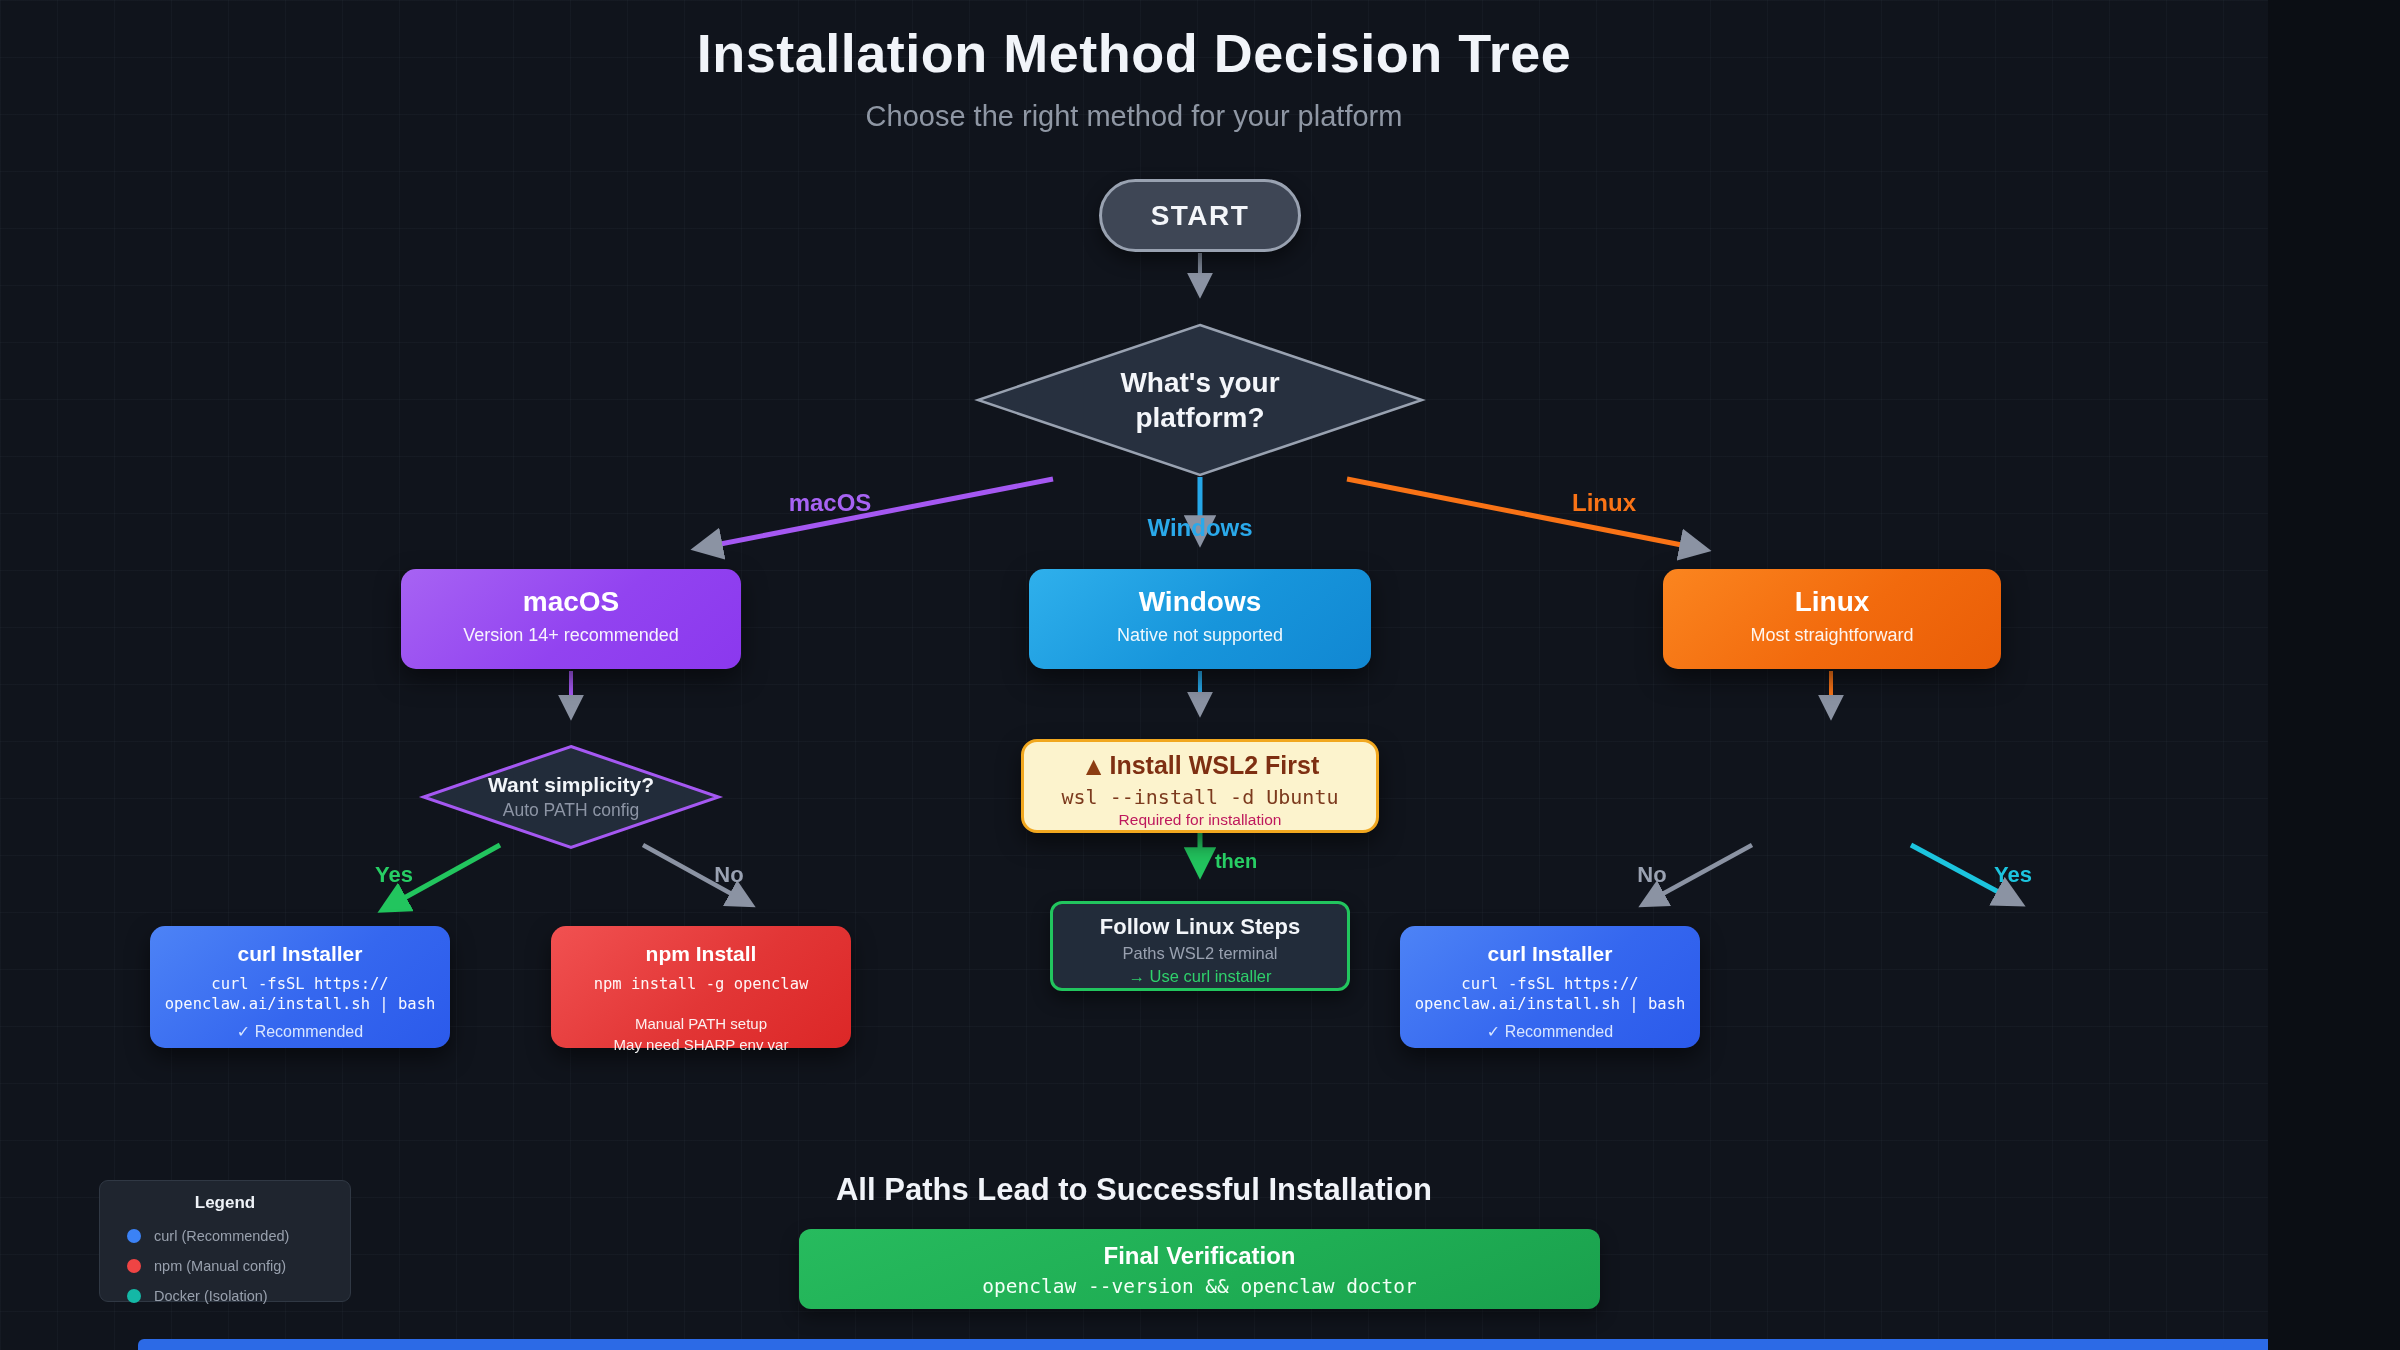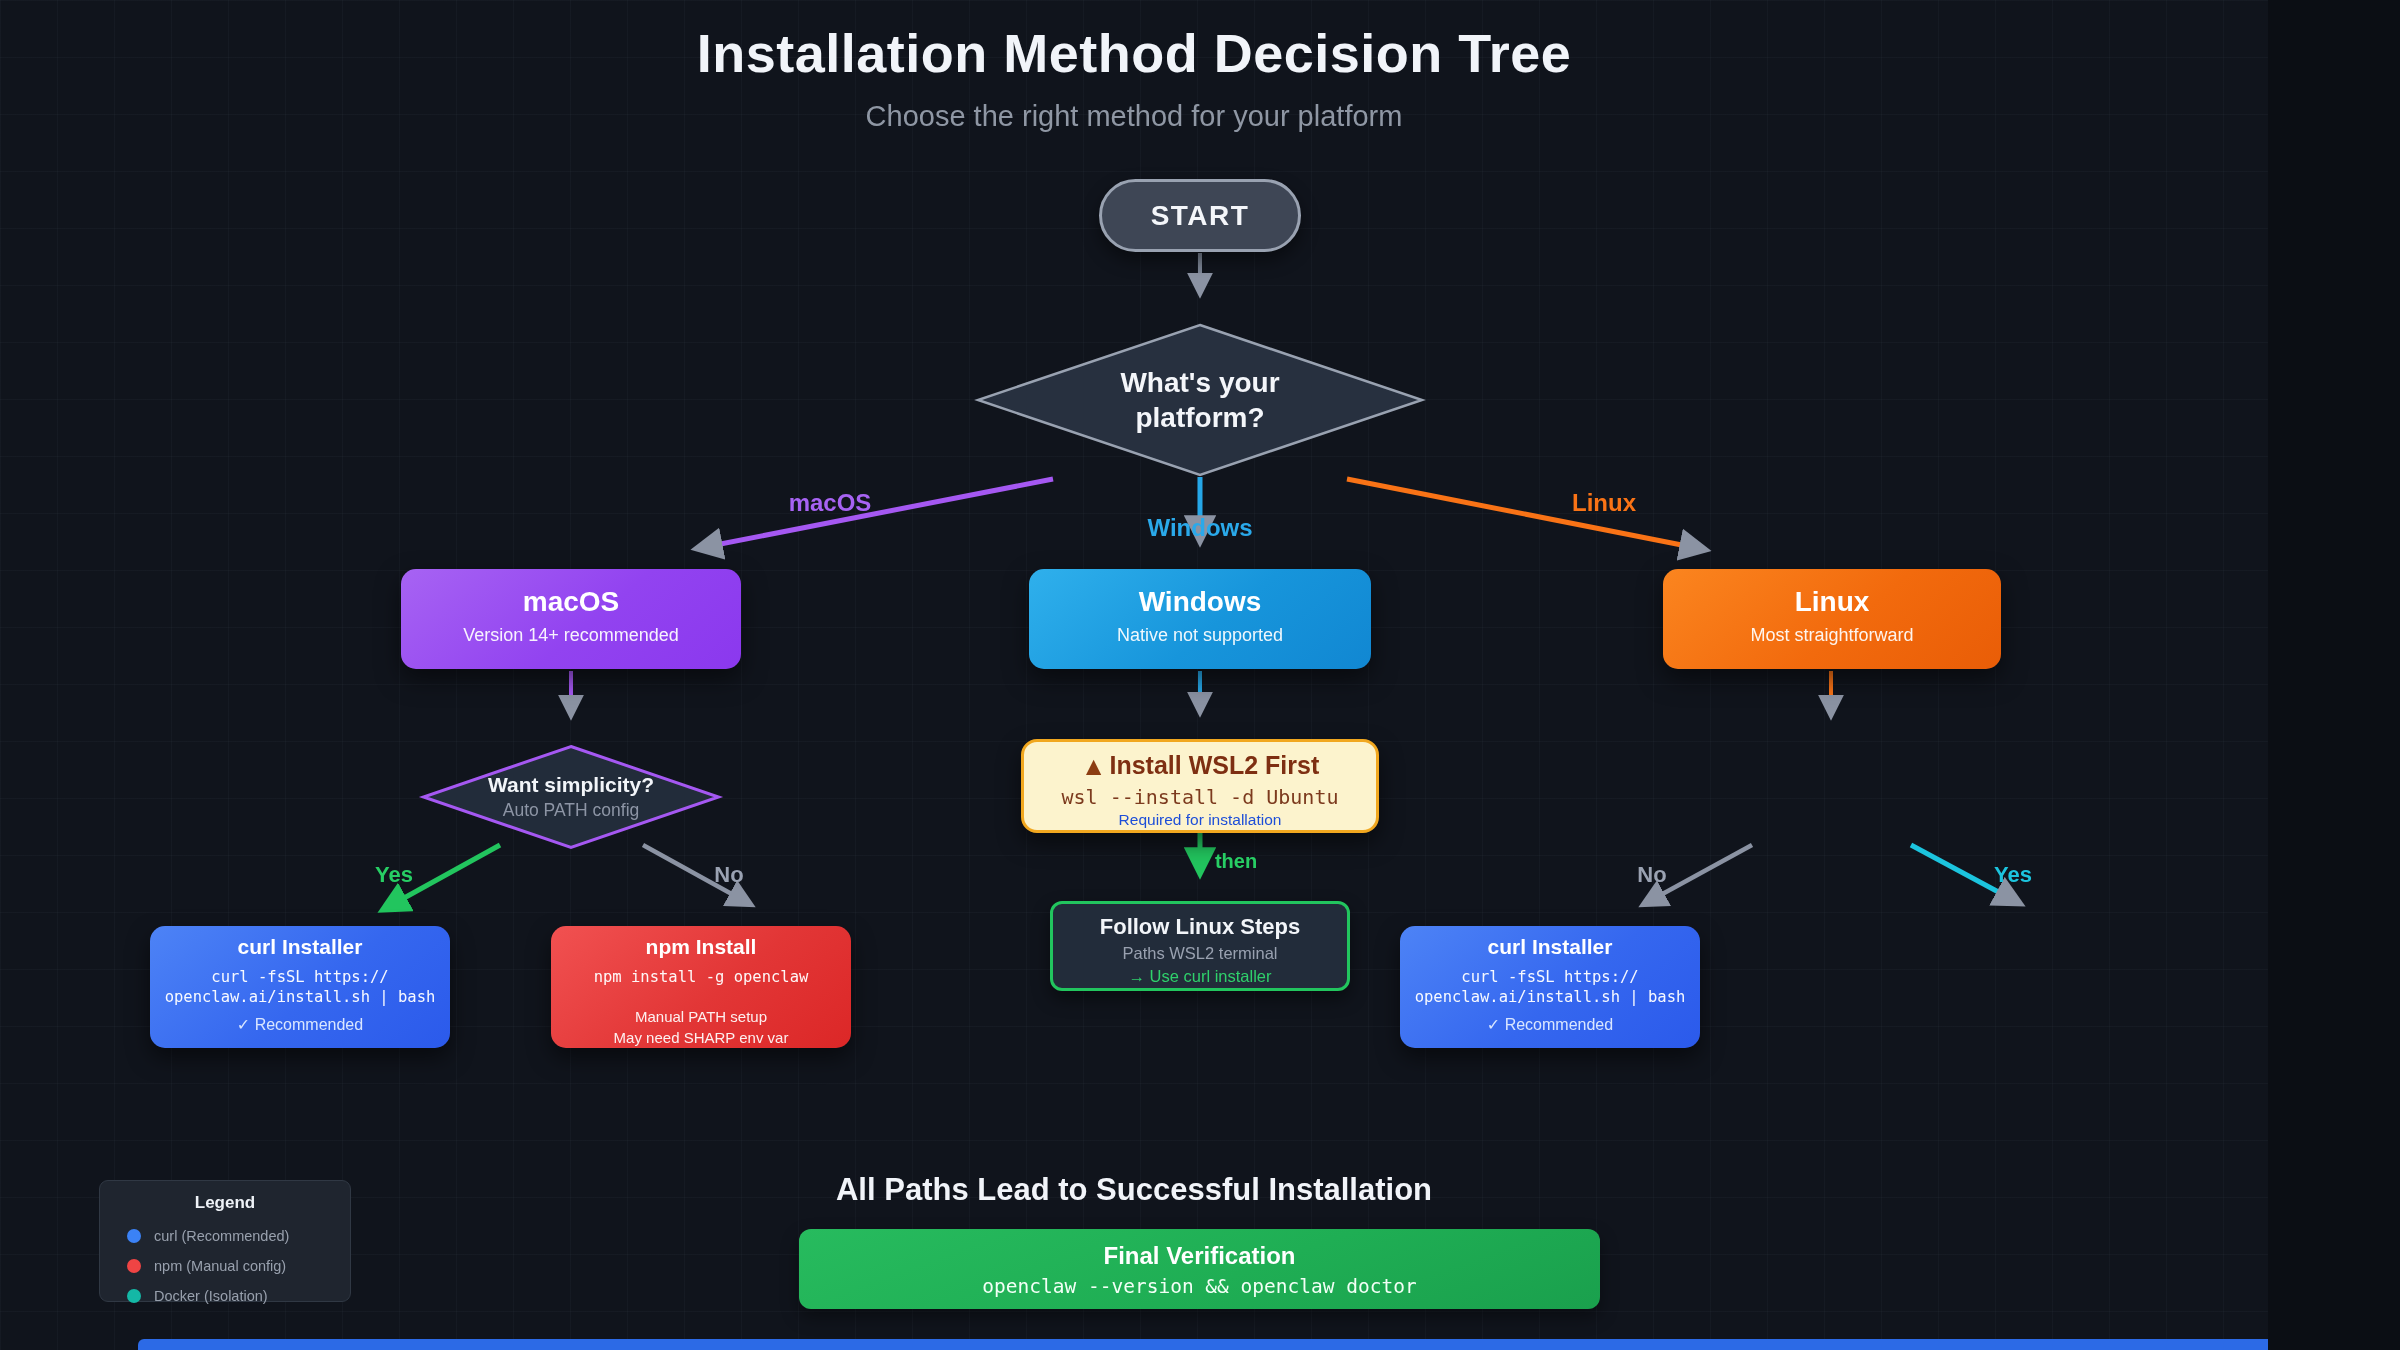--- a/index.html
+++ b/index.html
@@ -45,31 +45,31 @@
   .pbox .bsub{font-size:18px;margin-top:7px;color:rgba(255,255,255,.93);}
   .macos-box{left:401px;top:569px;width:340px;background:linear-gradient(140deg,#a763f3 0%,#9243f0 55%,#8b38ee 100%);}
   .windows-box{left:1029px;top:569px;background:linear-gradient(140deg,#2fb0ec 0%,#1795db 55%,#1187d2 100%);}
   .linux-box{left:1663px;top:569px;width:338px;background:linear-gradient(140deg,#fb851f 0%,#f26a0d 55%,#e95d07 100%);}
 
   .wsl2-box{left:1021px;top:739px;width:358px;height:94px;border-radius:16px;z-index:2;
     background:#fcf3cd;border:3px solid #f1a71f;box-shadow:0 10px 22px rgba(0,0,0,.5);}
   .wsl2-title{margin-top:9px;font-size:25px;font-weight:bold;color:#7e2f12;}
   .warning-icon{display:inline-block;margin-right:3px;color:#8c3d12;font-size:26px;vertical-align:-1px;}
   .wsl2-cmd{font-family:"DejaVu Sans Mono",monospace;font-size:20px;color:#7c3a1e;margin-top:3px;}
-  .wsl2-note{font-size:15.5px;color:#1d4ed8;margin-top:2px;}
+  .wsl2-note{font-size:15.5px;color:#be185d;margin-top:2px;}
 
   .follow-box{left:1050px;top:901px;width:300px;height:90px;border-radius:12px;z-index:2;
     background:#222c3a;border:3px solid #22c55e;box-shadow:0 8px 18px rgba(0,0,0,.45);}
   .follow-title{margin-top:10px;font-size:22px;font-weight:bold;color:#f2f5f9;}
   .follow-sub{font-size:16.5px;color:#99a1b0;margin-top:4px;}
   .follow-note{font-size:16.5px;color:#2fd06b;margin-top:4px;}
 
   .result{width:300px;height:122px;border-radius:15px;z-index:2;color:#fff;
     box-shadow:0 10px 22px rgba(0,0,0,.5);}
-  .result .rtitle{font-size:21px;font-weight:bold;margin-top:9px;}
+  .result .rtitle{font-size:21px;font-weight:bold;margin-top:16px;}
   .result .rcode{font-family:"DejaVu Sans Mono",monospace;font-size:15.5px;line-height:19.5px;margin-top:9px;color:rgba(255,255,255,.96);}
   .result .rnote{font-size:16px;margin-top:8px;}
   .result .rnotes{font-size:15px;line-height:21px;margin-top:18px;color:rgba(255,255,255,.92);}
   .curl-box{background:linear-gradient(140deg,#4d83f6 0%,#3567ef 55%,#2b5aeb 100%);}
   .curl-left{left:150px;top:926px;}
   .curl-right{left:1400px;top:926px;}
   .curl-box .rnote{color:#d9e6ff;}
   .npm-box{left:551px;top:926px;background:linear-gradient(140deg,#f15151 0%,#e23636 55%,#dc2727 100%);}
   .docker-box{left:1898px;top:926px;background:linear-gradient(140deg,#23c0d5 0%,#14a0b8 55%,#0e8ea6 100%);}
   .docker-box .rnote{color:#e8fbfd;}

